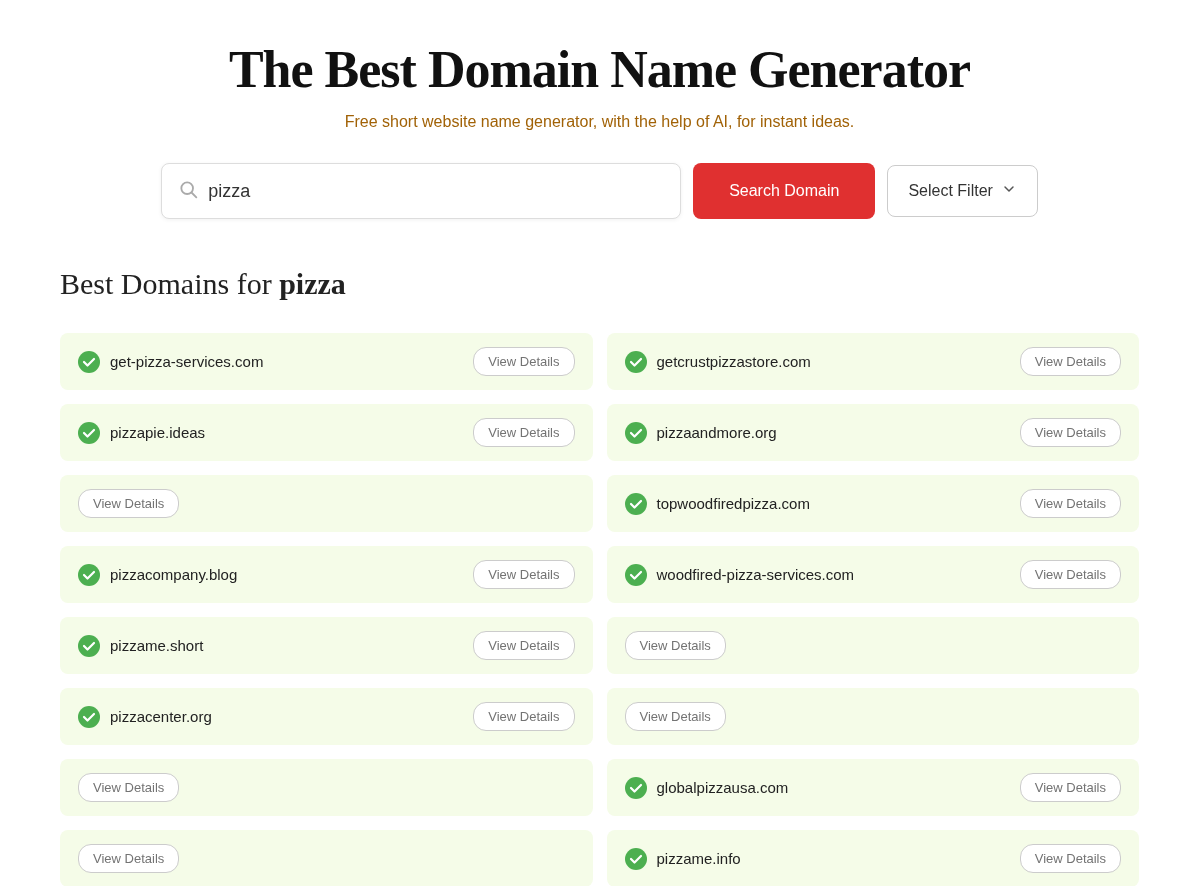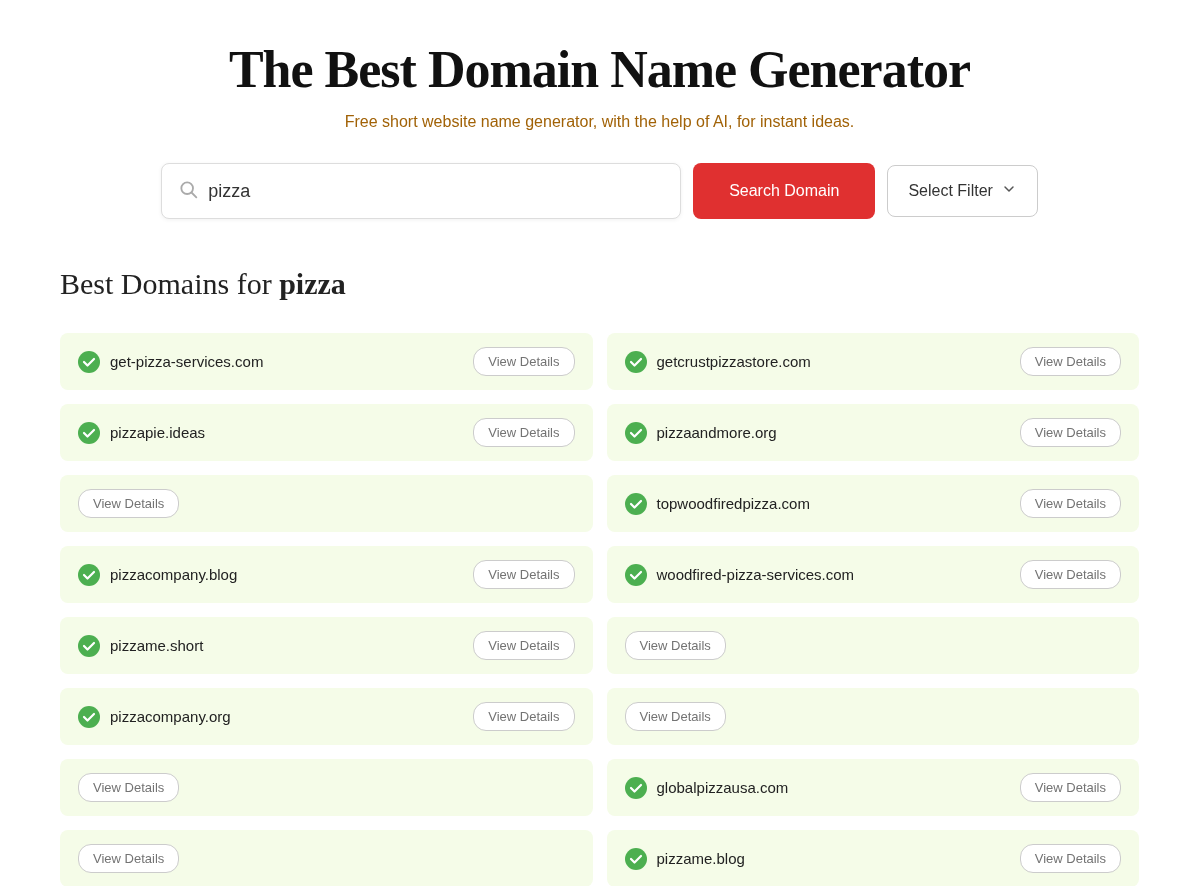--- a/index.html
+++ b/index.html
@@ -262,21 +262,21 @@
   </div>
       <div class="domain-card">
     <button class="view-details-btn">View Details</button>
   </div>
       <div class="domain-card">
     <div class="domain-left">
       <svg class="check-icon" viewBox="0 0 22 22" fill="none">
         <circle cx="11" cy="11" r="11" fill="#4caf50"></circle>
         <polyline points="6,11 9.5,14.5 16,8" stroke="#fff" stroke-width="2.2" stroke-linecap="round" stroke-linejoin="round"></polyline>
       </svg>
-      <span class="domain-name">pizzacompany.org</span>
+      <span class="domain-name">pizzacenter.org</span>
     </div>
     <button class="view-details-btn">View Details</button>
   </div>
       <div class="domain-card">
     <button class="view-details-btn">View Details</button>
   </div>
       <div class="domain-card">
     <button class="view-details-btn">View Details</button>
   </div>
       <div class="domain-card">
@@ -291,19 +291,19 @@
   </div>
       <div class="domain-card">
     <button class="view-details-btn">View Details</button>
   </div>
       <div class="domain-card">
     <div class="domain-left">
       <svg class="check-icon" viewBox="0 0 22 22" fill="none">
         <circle cx="11" cy="11" r="11" fill="#4caf50"></circle>
         <polyline points="6,11 9.5,14.5 16,8" stroke="#fff" stroke-width="2.2" stroke-linecap="round" stroke-linejoin="round"></polyline>
       </svg>
-      <span class="domain-name">pizzame.blog</span>
+      <span class="domain-name">pizzame.info</span>
     </div>
     <button class="view-details-btn">View Details</button>
   </div>
     </div>
 
 </div>
 
 </body></html>

